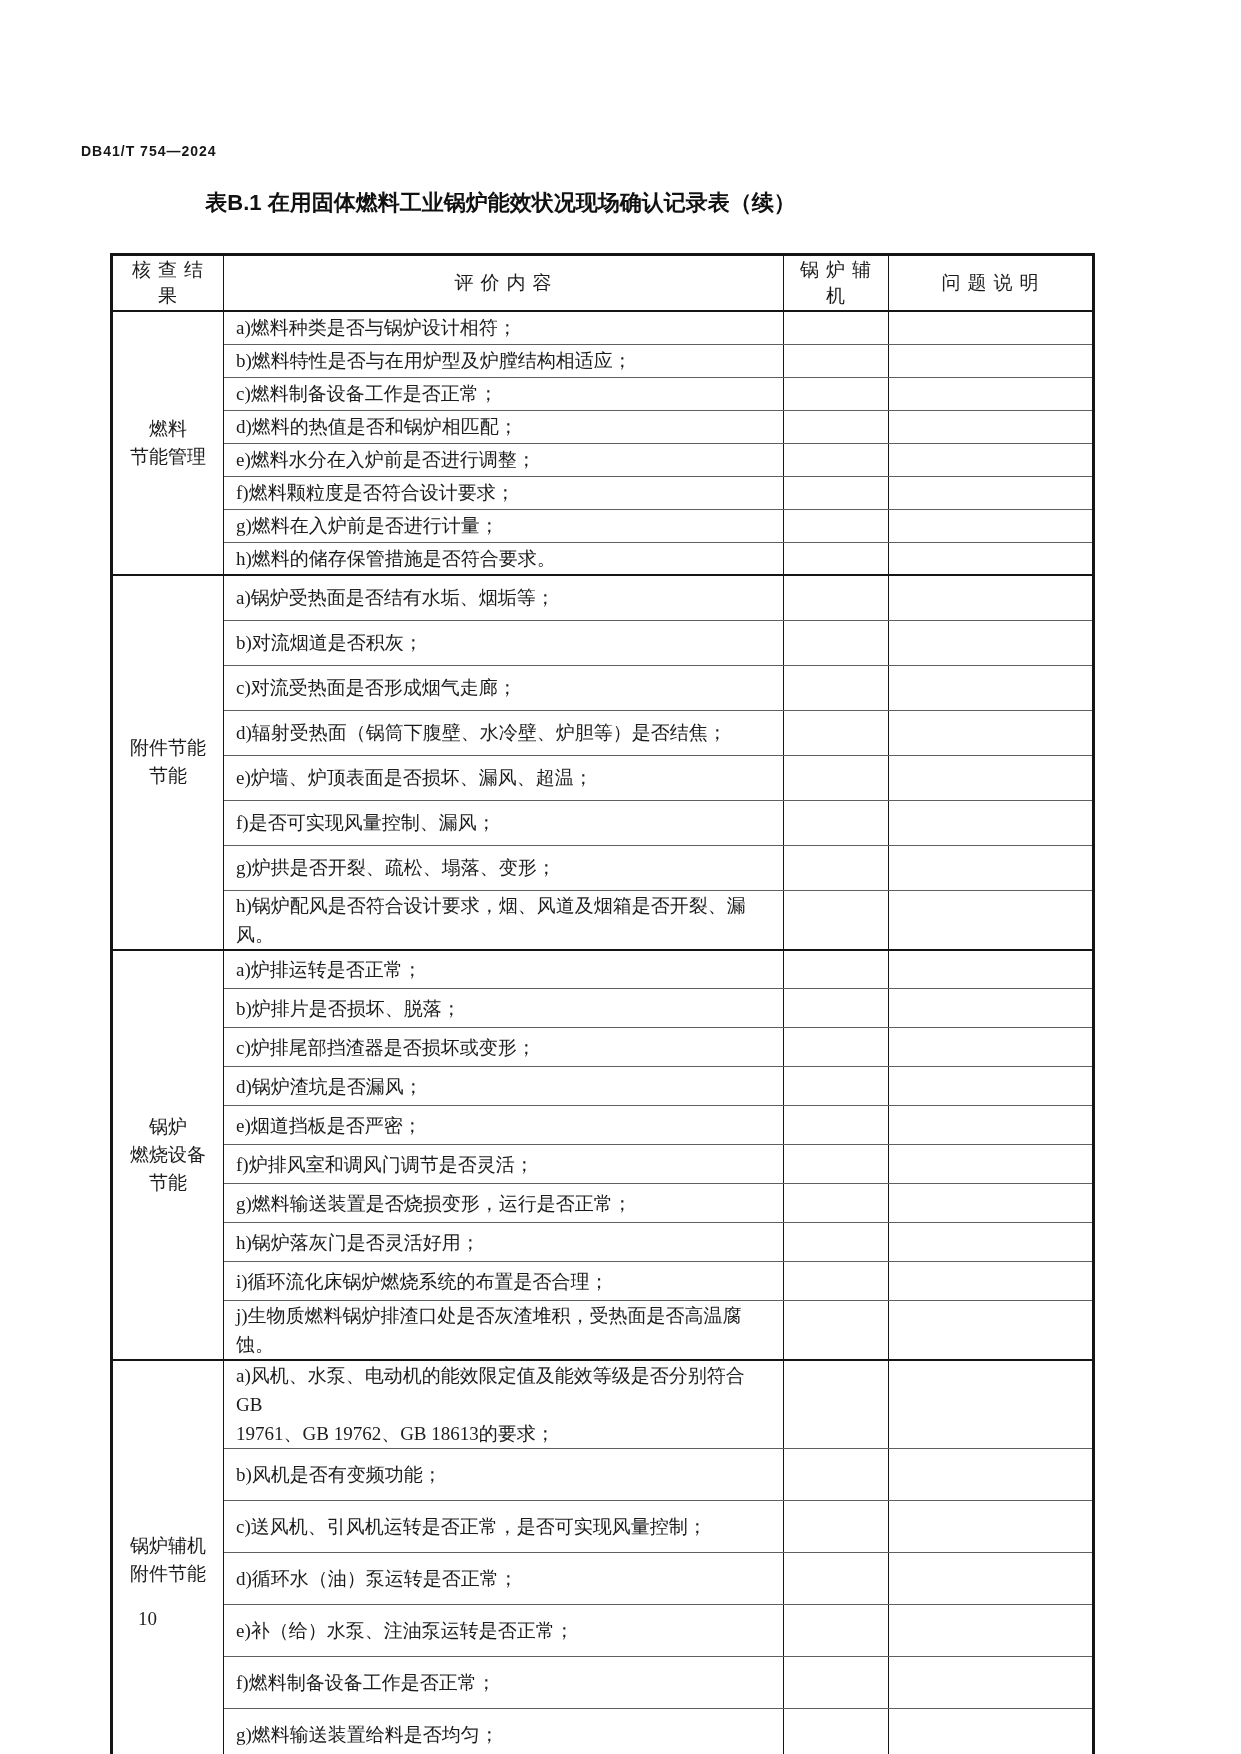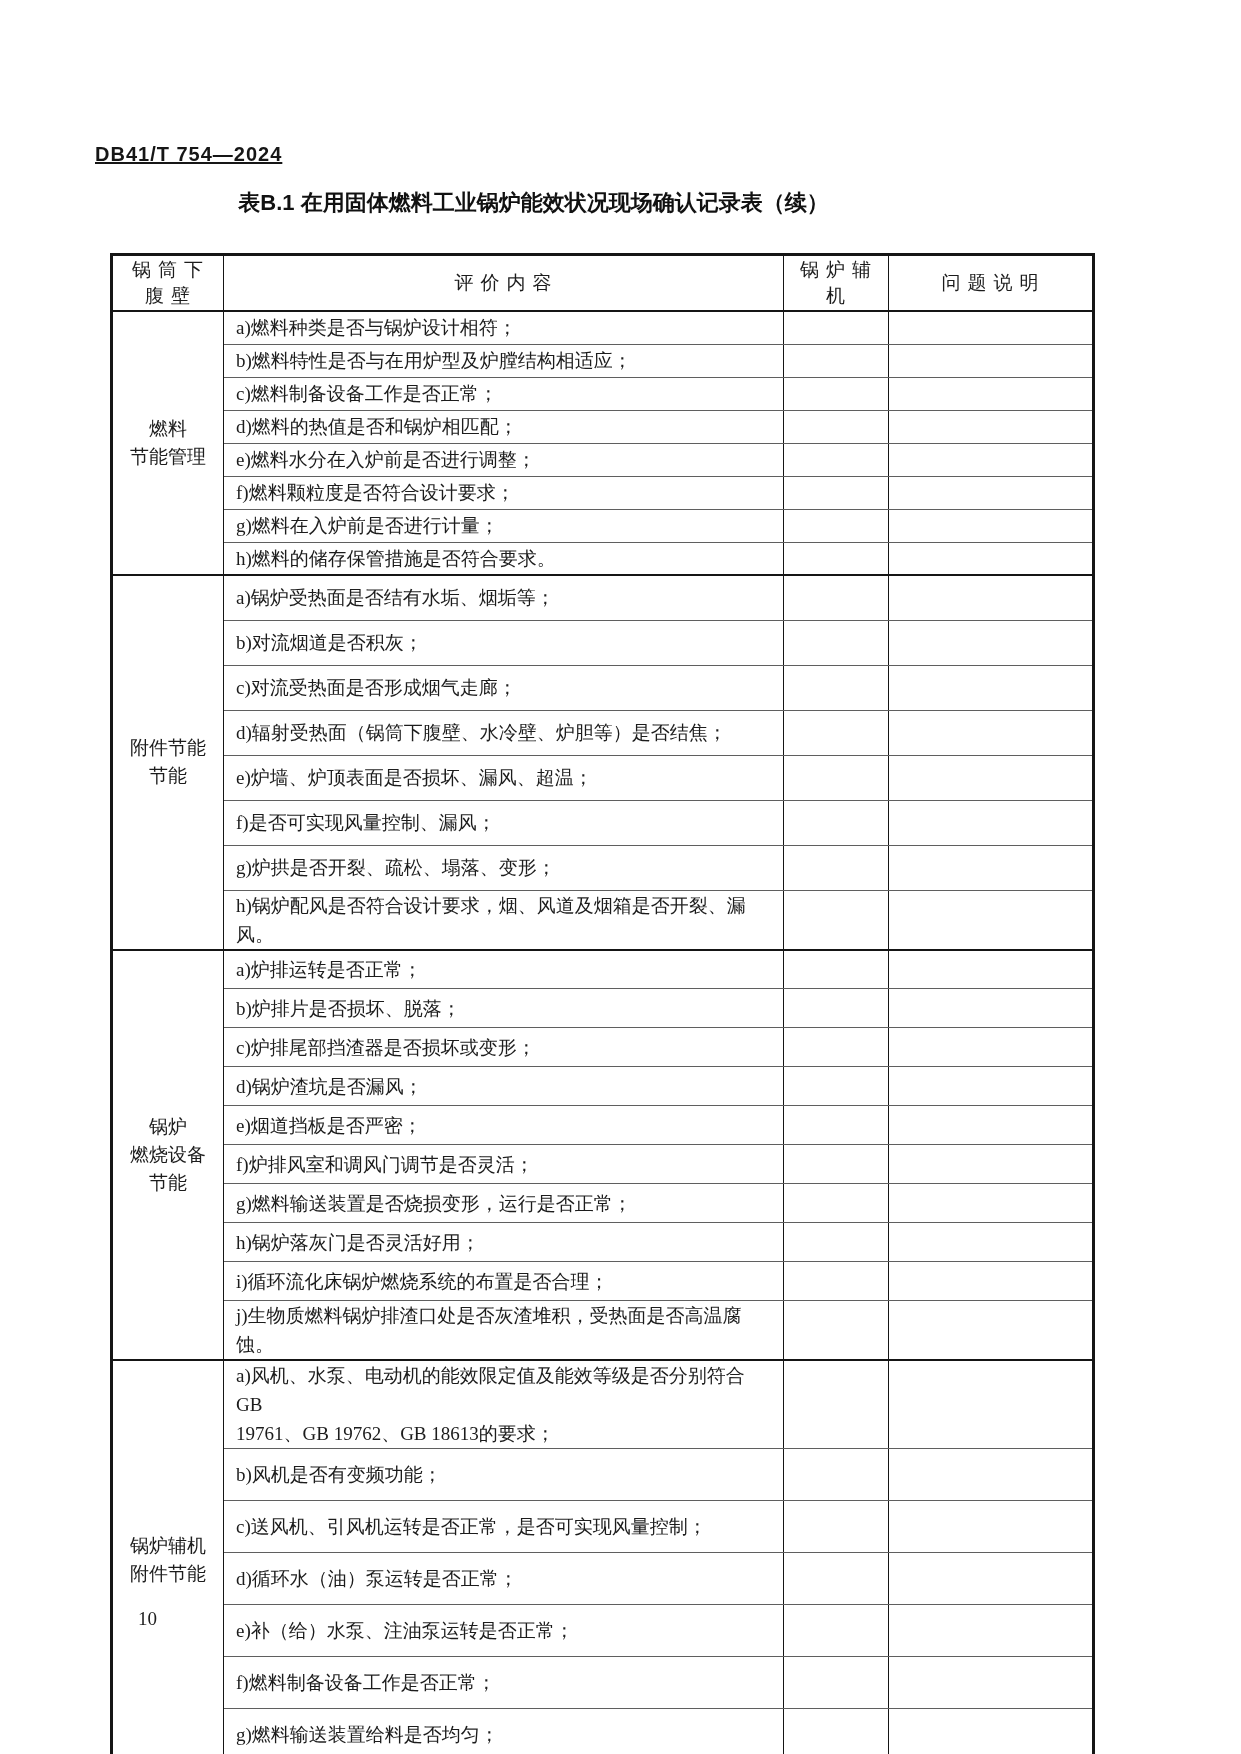--- a/index.html
+++ b/index.html
@@ -6,40 +6,38 @@
   body {
     width: 1241px;
     height: 1754px;
     position: relative;
     background: #ffffff;
     font-family: "Liberation Serif", "DejaVu Serif", serif;
     color: #1c1c1c;
   }
   .doc-code {
     position: absolute;
-    left: 95px;
+    left: 81px;
     top: 143px;
     font-family: "Liberation Sans", "DejaVu Sans", sans-serif;
     font-weight: 600;
-    font-size: 20px;
+    font-size: 14px;
     letter-spacing: 1px;
     color: #161616;
-    text-decoration: underline;
   }
   .table-title {
     position: absolute;
     left: 0;
     top: 188px;
     width: 1001px;
     text-align: center;
     font-family: "Liberation Sans", "DejaVu Sans", sans-serif;
     font-weight: 700;
     font-size: 22px;
     color: #111;
-    padding-left: 33px;
   }
   table.record {
     position: absolute;
     left: 110px;
     top: 253px;
     width: 982px;
     border-collapse: collapse;
     table-layout: fixed;
     border: 3px solid #151515;
   }
@@ -101,21 +99,21 @@
 
 <table class="record">
   <colgroup>
     <col class="c1">
       <col class="c2">
       <col class="c3">
       <col class="c4">
   </colgroup>
   <thead>
     <tr>
-      <th>锅筒下腹壁</th>
+      <th>核查结果</th>
       <th>评价内容</th>
       <th>锅炉辅机</th>
       <th>问题说明</th>
     </tr>
   </thead>
   <tbody>
 
     <tr class="s1 sec-first">
       <td class="cat" rowspan="8">燃料
 节能管理</td>

